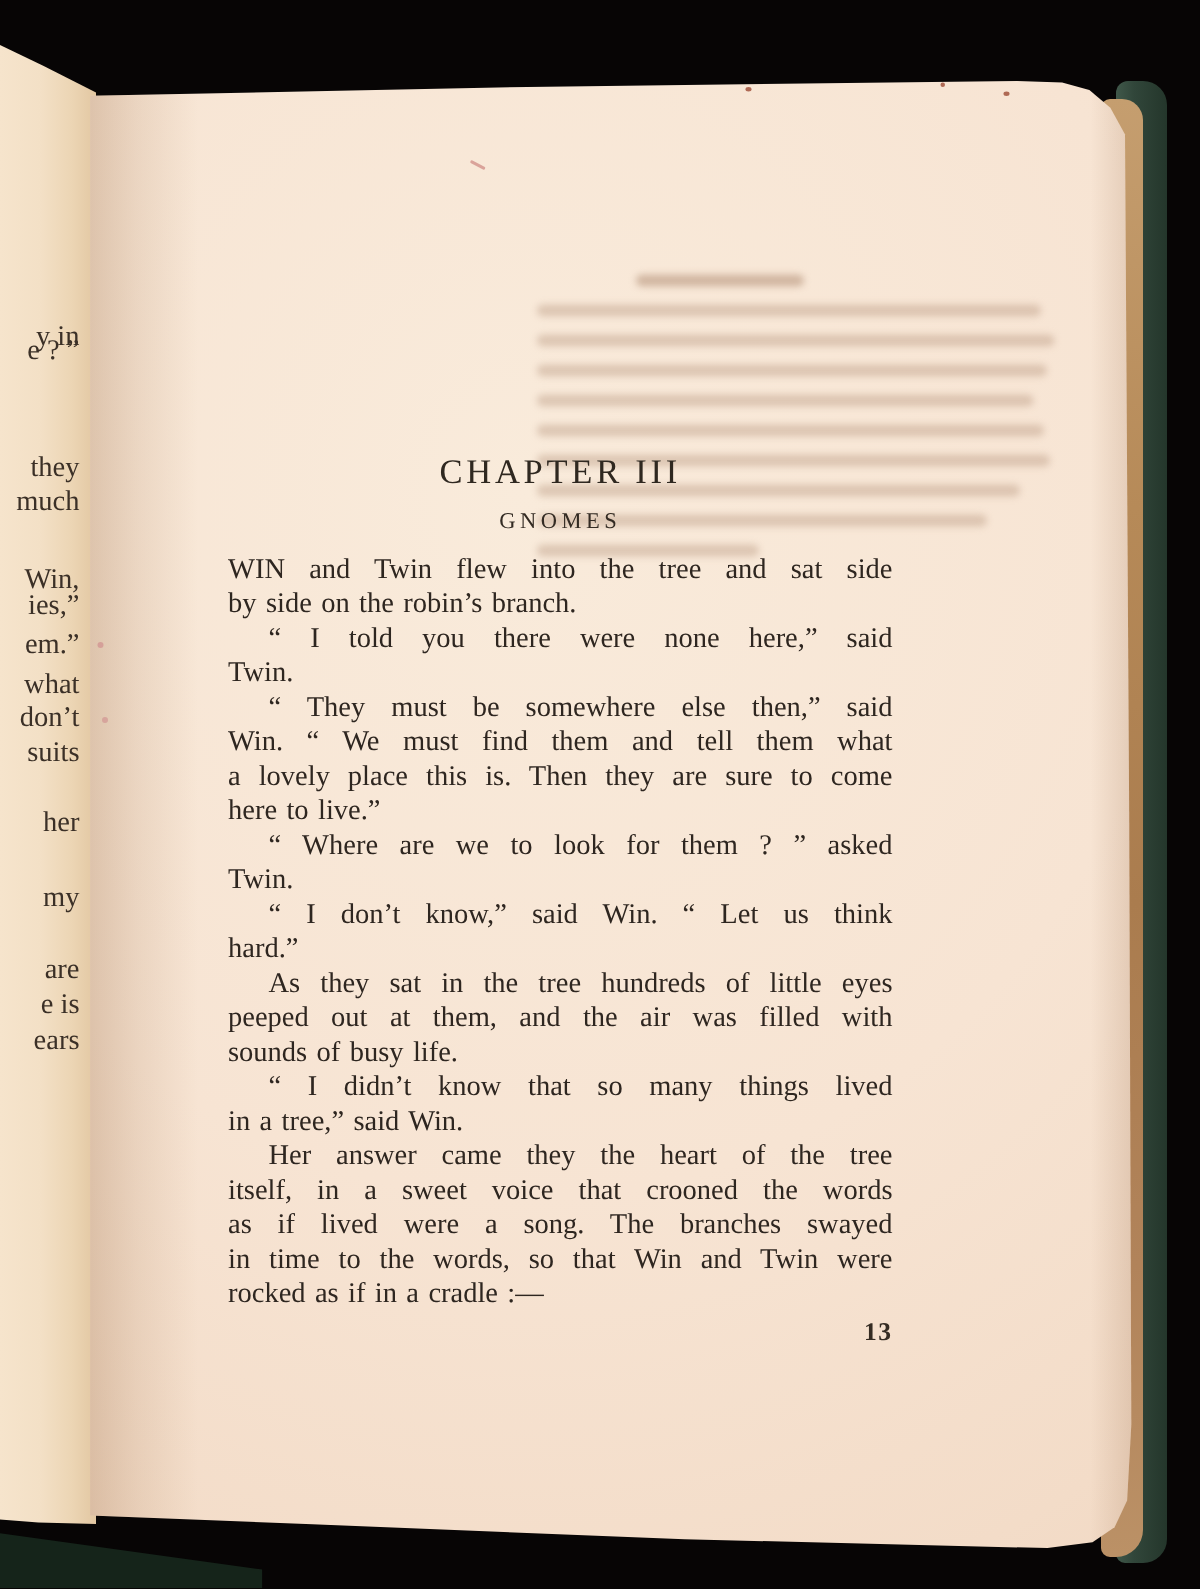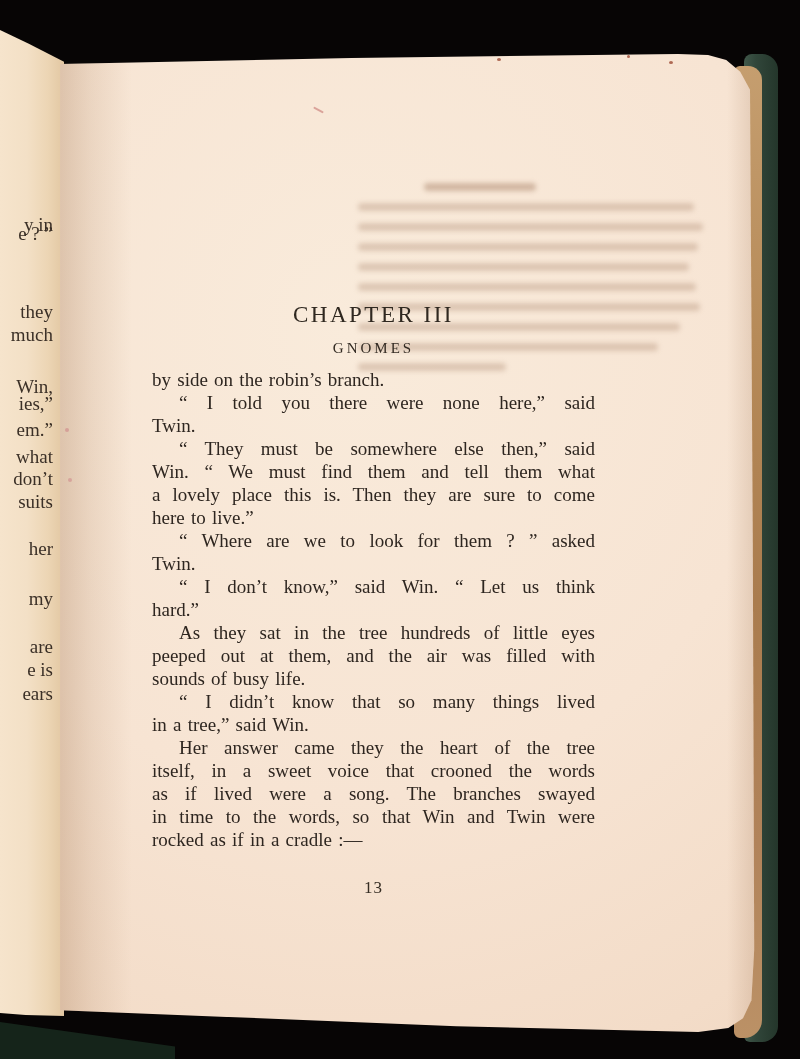--- a/index.html
+++ b/index.html
@@ -68,22 +68,22 @@
   }
   .body-text{position:absolute;top:318px;width:100%;}
   .bline{
     height:23px;line-height:23px;font-size:19px;color:#2e2620;
     text-align:justify;text-align-last:justify;word-spacing:1.5px;
     white-space:normal;overflow:visible;
   }
   .bline.ind{text-indent:27px;}
   .bline.end{text-align-last:left;}
   .pageno{
-    position:absolute;top:828px;width:100%;text-align:center;
-    font-size:17px;color:#352c23;letter-spacing:1px;
+    position:absolute;top:828px;width:100%;text-align:right;
+    font-size:17px;color:#352c23;letter-spacing:1px;font-weight:bold;
   }
   
   .ghost{position:absolute;left:300px;top:133px;width:350px;}
   .gline{
     height:8px;margin-bottom:12px;border-radius:4px;
     background:rgba(183,150,126,0.42);filter:blur(2.5px);
   }
   .gline.g0{width:112px;margin-left:66px;background:rgba(172,134,108,0.5);}
   .gline.g1{width:336px;} .gline.g2{width:345px;} .gline.g3{width:340px;}
   .gline.g4{width:331px;} .gline.g5{width:338px;} .gline.g6{width:342px;}
@@ -146,20 +146,21 @@
       <div class="gline g6"></div>
       <div class="gline g7"></div>
       <div class="gline g8"></div>
       <div class="gline g9"></div>
     </div>
 
     <div class="text-col">
       <div class="chapter">CHAPTER III</div>
       <div class="section">GNOMES</div>
       <div class="body-text">
+          <div class="bline">WIN and Twin flew into the tree and sat side</div>
           <div class="bline end">by side on the robin’s branch.</div>
           <div class="bline ind">“ I told you there were none here,” said</div>
           <div class="bline end">Twin.</div>
           <div class="bline ind">“ They must be somewhere else then,” said</div>
           <div class="bline">Win.  “ We must find them and tell them what</div>
           <div class="bline">a lovely place this is.  Then they are sure to come</div>
           <div class="bline end">here to live.”</div>
           <div class="bline ind">“ Where are we to look for them ? ”  asked</div>
           <div class="bline end">Twin.</div>
           <div class="bline ind">“ I don’t know,” said Win.  “ Let us think</div>

